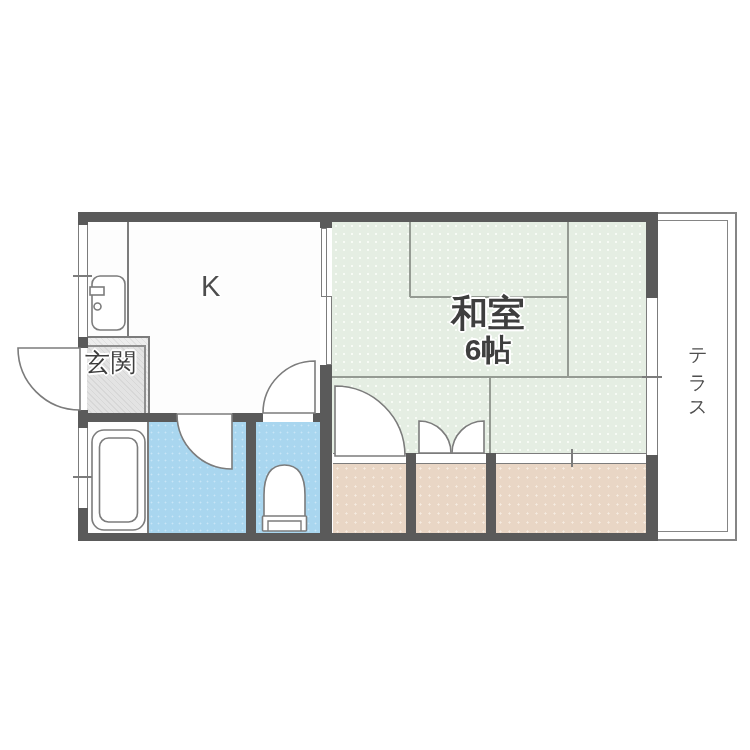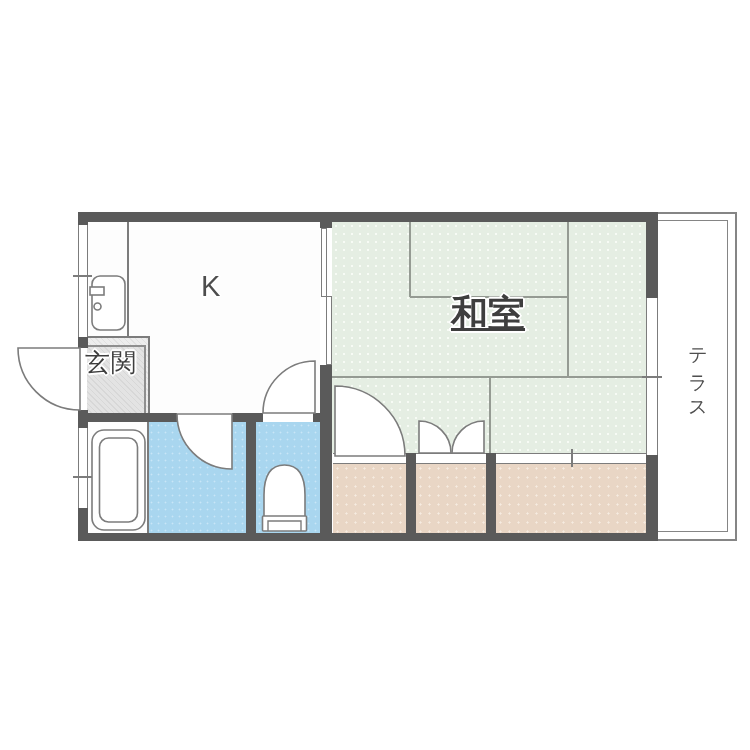--- a/index.html
+++ b/index.html
@@ -121,18 +121,19 @@
     <circle class="fixture" cx="97.5" cy="306.5" r="3.5"></circle>
     <rect class="fixture" x="92" y="430" width="53" height="100" rx="12"></rect>
     <rect class="fixture" x="99.5" y="438" width="38" height="84" rx="9"></rect>
     <path class="fixture" d="M 264 517 L 264 495 Q 264 465 284.5 465 Q 305 465 305 495 L 305 517 Z"></path>
     <rect class="fixture" x="262.5" y="516" width="44" height="15" rx="1"></rect>
     <path class="fixline" d="M 268 531 L 268 521 L 301 521 L 301 531"></path>
   </svg>
 
   <div class="label lbl-k" style="left:201px;top:270px;">K</div>
   <div class="label lbl-genkan" style="left:85px;top:346px;">玄関</div>
-  <div class="label lbl-washitsu" style="left:398px;top:295px;text-decoration:underline;">
+  <div class="label lbl-washitsu" style="left:398px;top:295px;">
     <div class="l1">和室</div>
+    <div class="l2">6帖</div>
   </div>
   <div class="label lbl-terrace" style="left:685px;top:335px;">テラス</div>
 
 </div>
 
 </body></html>

